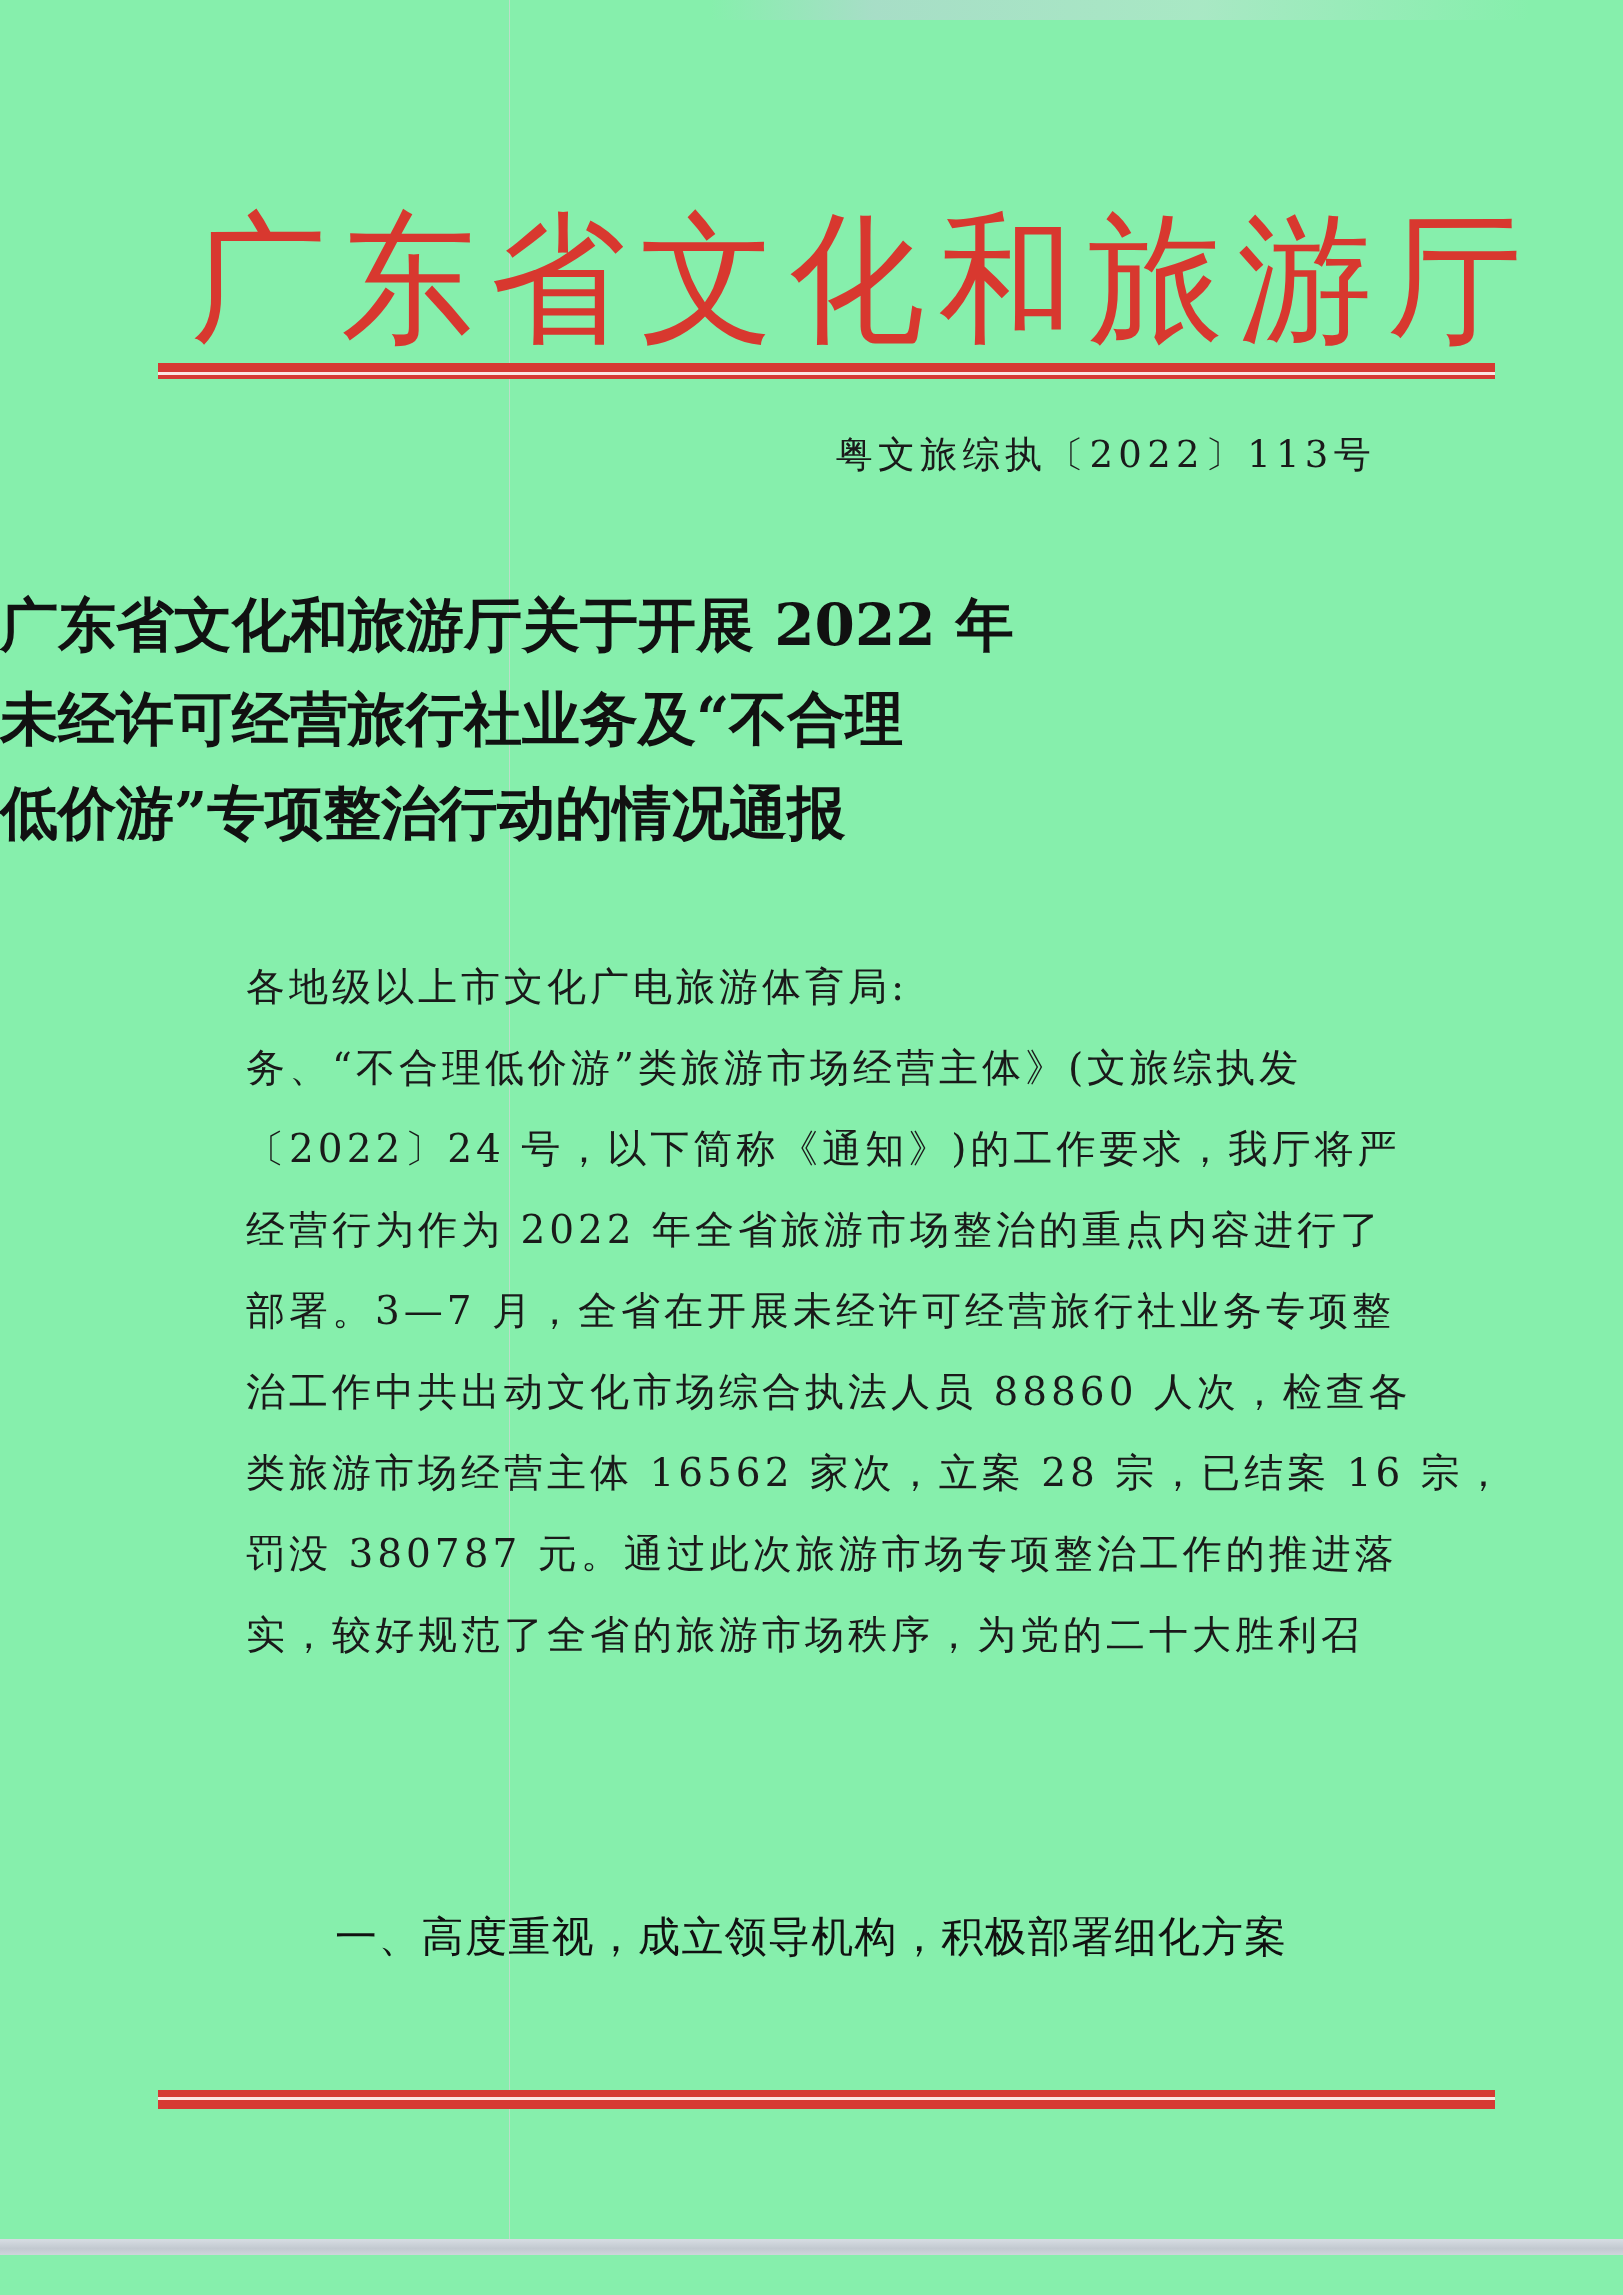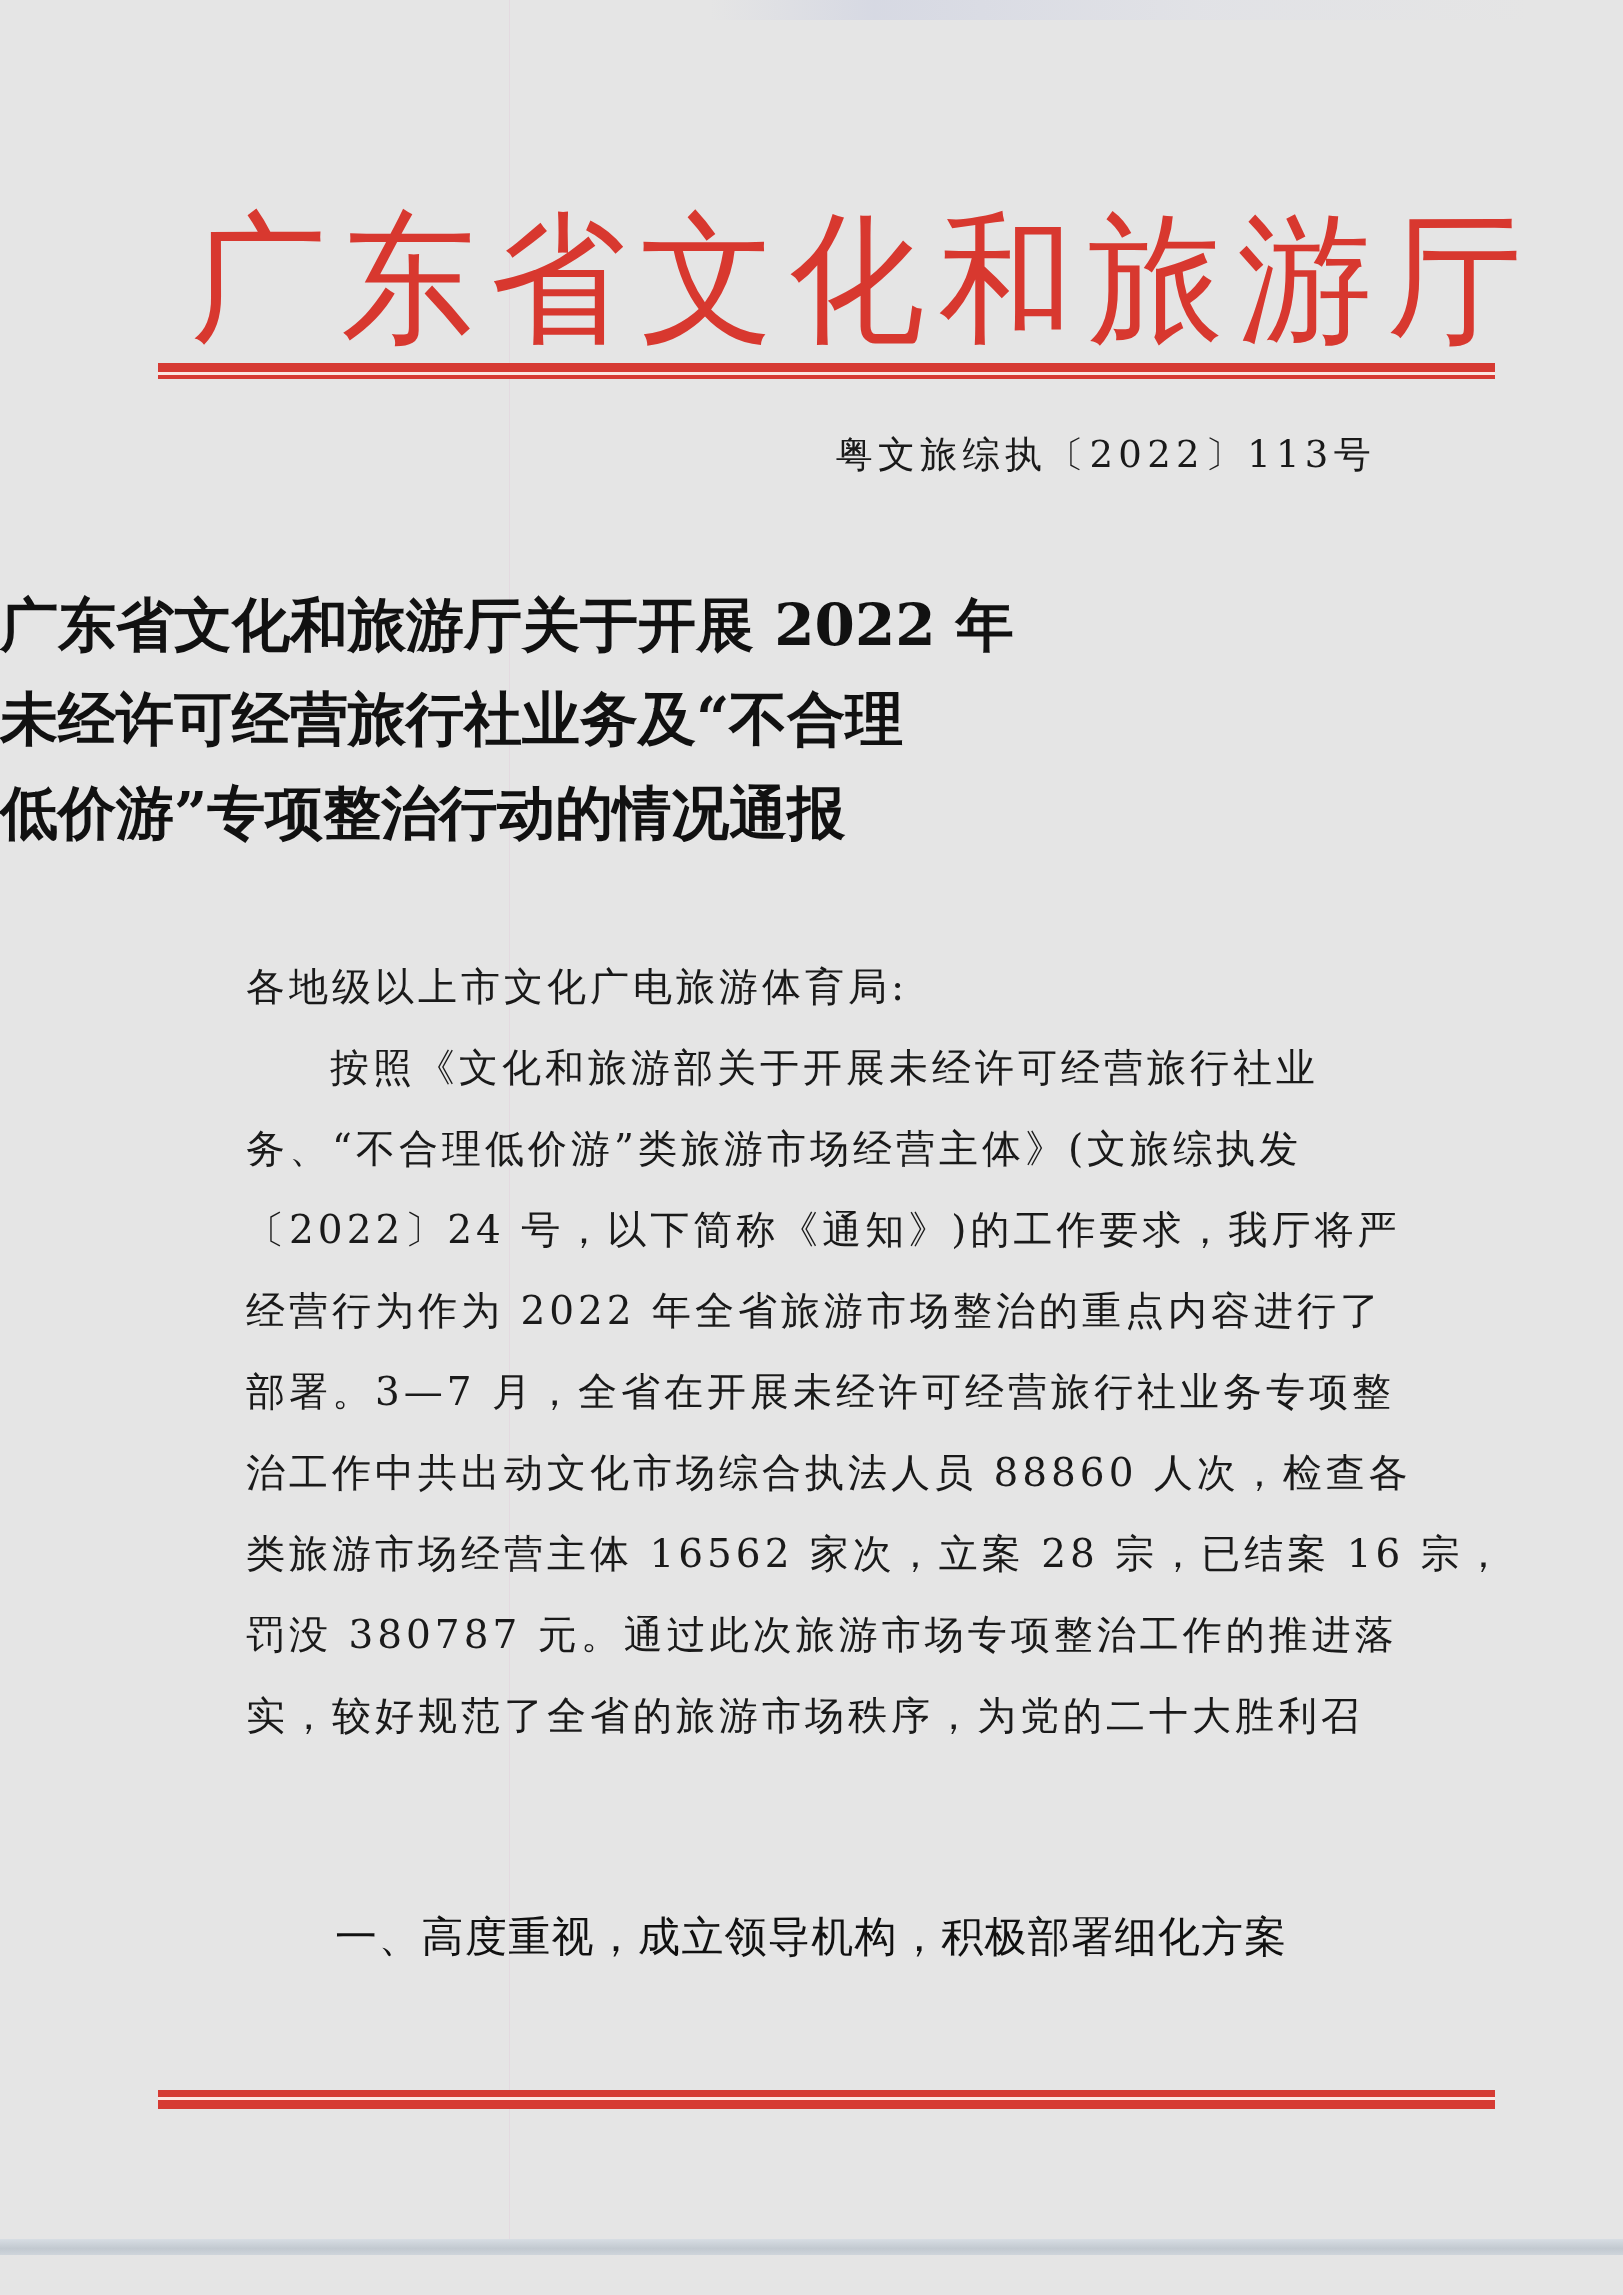--- a/index.html
+++ b/index.html
@@ -1,17 +1,17 @@
 <!DOCTYPE html>
 <html style="font-size:10.5px"><head>
 <meta charset="utf-8">
 <style>
   html, body { margin: 0; padding: 0; background: #ffffff; }
   body { width: 1624px; height: 2295px; position: relative; overflow: hidden; }
-  .page { position: absolute; left: 0; top: 0; width: 1624px; height: 2295px; background: #e5e5e5; }
+  .page { position: absolute; left: 0; top: 0; width: 1624px; height: 2295px; background: #86efac; }
   .smudge { position: absolute; left: 710px; top: 0; width: 821px; height: 20px;
             background: linear-gradient(90deg, rgba(200,205,225,0) 0%, rgba(200,205,225,0.5) 20%, rgba(220,222,232,0.4) 60%, rgba(200,205,225,0) 100%); }
   .fold { position: absolute; left: 509px; top: 0; width: 1.3px; height: 2248px; background: rgba(225,210,220,0.6); }
   .letterhead { position: absolute; left: 191px; top: 197px; width: 1281px; height: 158px;
                 color: #d8382f; font-family: "DejaVu Serif", "Liberation Serif", serif;
                 font-size: 135px; line-height: 158px; letter-spacing: 14.5px; white-space: nowrap;
                 transform: scaleY(1.05); transform-origin: left top; }
   .rule { position: absolute; left: 158px; width: 1337px; }
   .rule .thick { height: 9.2px; background: #d63a33; }
   .rule .gap { height: 3.3px; background: #fbe6e2; }
@@ -51,21 +51,20 @@
   <div class="docno">粤文旅综执〔2022〕113号</div>
 
   <div class="title">
     <div>广东省文化和旅游厅关于开展 2022 年</div>
     <div>未经许可经营旅行社业务及“不合理</div>
     <div>低价游”专项整治行动的情况通报</div>
   </div>
 
   <div class="body">
     <div class="line">各地级以上市文化广电旅游体育局:</div>
-    <div class="line indent">按照《文化和旅游部关于开展未经许可经营旅行社业</div>
     <div class="line">务、“不合理低价游”类旅游市场经营主体》(文旅综执发</div>
     <div class="line">〔2022〕24 号，以下简称《通知》)的工作要求，我厅将严</div>
     <div class="line">经营行为作为 2022 年全省旅游市场整治的重点内容进行了</div>
     <div class="line">部署。3—7 月，全省在开展未经许可经营旅行社业务专项整</div>
     <div class="line">治工作中共出动文化市场综合执法人员 88860 人次，检查各</div>
     <div class="line">类旅游市场经营主体 16562 家次，立案 28 宗，已结案 16 宗，</div>
     <div class="line">罚没 380787 元。通过此次旅游市场专项整治工作的推进落</div>
     <div class="line">实，较好规范了全省的旅游市场秩序，为党的二十大胜利召</div>
   </div>
 

